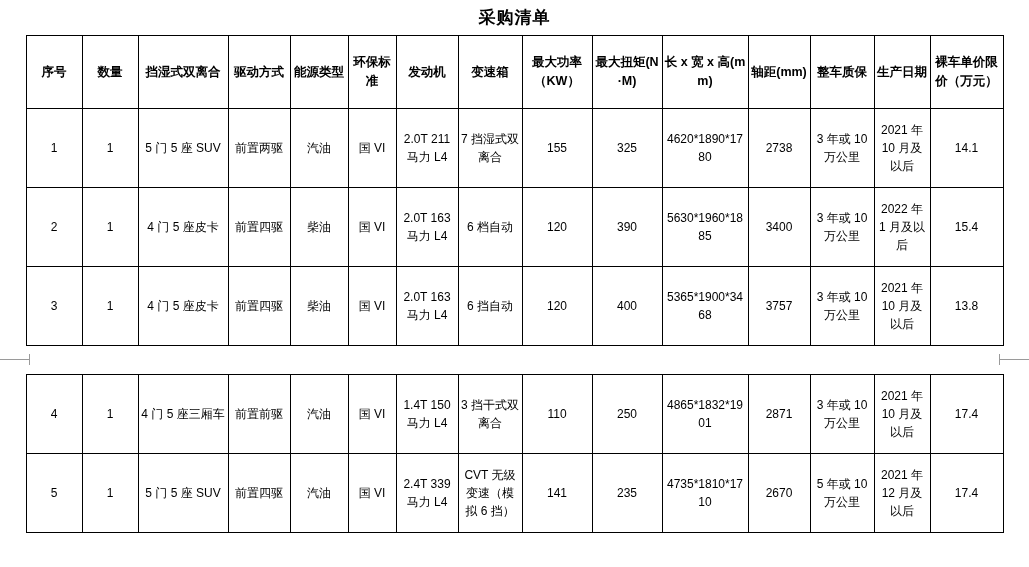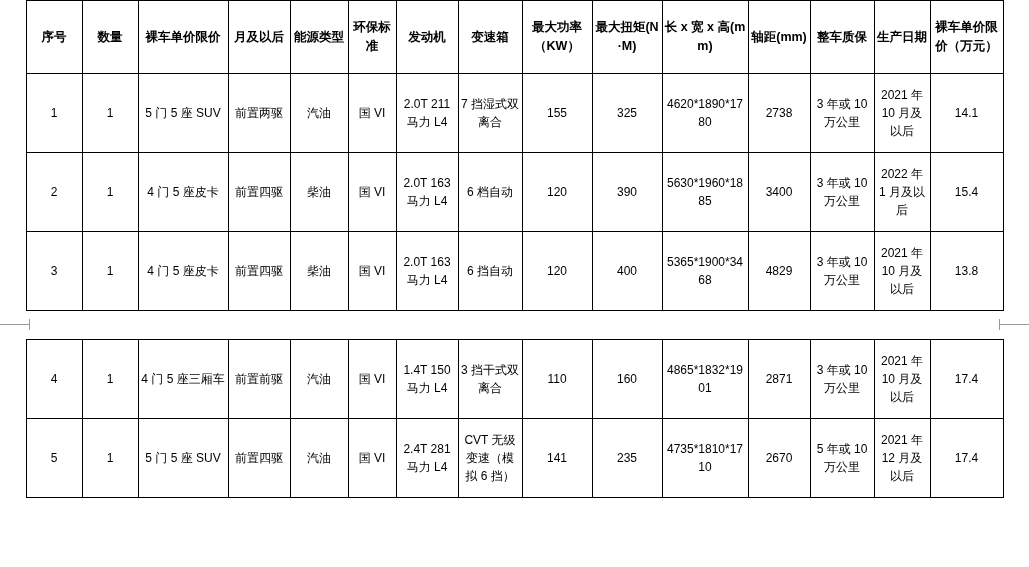--- a/index.html
+++ b/index.html
@@ -94,20 +94,21 @@
   }
   .pb-tick-l { left: 29px; }
   .pb-tick-r { right: 29px; }
   .second-table-wrap { margin-top: 0; }
 </style>
 </head>
 <body>
 
 <div class="page">
 
+  <div class="doc-title">采购清单</div>
 
   <table class="listing">
     <colgroup>
       <col class="c0">
         <col class="c1">
         <col class="c2">
         <col class="c3">
         <col class="c4">
       <col class="c5">
         <col class="c6">
@@ -117,22 +118,22 @@
       <col class="c10">
         <col class="c11">
         <col class="c12">
         <col class="c13">
         <col class="c14">
     </colgroup>
     <thead>
       <tr>
         <th>序号</th>
         <th>数量</th>
-        <th>裸车单价限价</th>
-        <th>月及以后</th>
+        <th>挡湿式双离合</th>
+        <th>驱动方式</th>
         <th>能源类型</th>
         <th>环保标准</th>
         <th>发动机</th>
         <th>变速箱</th>
         <th>最大功率（KW）</th>
         <th>最大扭矩(N·M)</th>
         <th>长 x 宽 x 高(mm)</th>
         <th>轴距(mm)</th>
         <th>整车质保</th>
         <th>生产日期</th>
@@ -179,21 +180,21 @@
         <td>1</td>
         <td>4 门 5 座皮卡</td>
         <td>前置四驱</td>
         <td>柴油</td>
         <td>国 VI</td>
         <td>2.0T 163 马力 L4</td>
         <td>6 挡自动</td>
         <td>120</td>
         <td>400</td>
         <td>5365*1900*3468</td>
-        <td>4829</td>
+        <td>3757</td>
         <td>3 年或 10 万公里</td>
         <td>2021 年 10 月及以后</td>
         <td>13.8</td>
       </tr>
     </tbody>
   </table>
 
   <div class="page-break">
     <div class="pb-line pb-left"></div>
     <div class="pb-tick pb-tick-l"></div>
@@ -224,35 +225,35 @@
         <tr>
           <td>4</td>
           <td>1</td>
           <td>4 门 5 座三厢车</td>
           <td>前置前驱</td>
           <td>汽油</td>
           <td>国 VI</td>
           <td>1.4T 150 马力 L4</td>
           <td>3 挡干式双离合</td>
           <td>110</td>
-          <td>160</td>
+          <td>250</td>
           <td>4865*1832*1901</td>
           <td>2871</td>
           <td>3 年或 10 万公里</td>
           <td>2021 年 10 月及以后</td>
           <td>17.4</td>
         </tr>
         <tr>
           <td>5</td>
           <td>1</td>
           <td>5 门 5 座 SUV</td>
           <td>前置四驱</td>
           <td>汽油</td>
           <td>国 VI</td>
-          <td>2.4T 281 马力 L4</td>
+          <td>2.4T 339 马力 L4</td>
           <td>CVT 无级变速（模拟 6 挡）</td>
           <td>141</td>
           <td>235</td>
           <td>4735*1810*1710</td>
           <td>2670</td>
           <td>5 年或 10 万公里</td>
           <td>2021 年 12 月及以后</td>
           <td>17.4</td>
         </tr>
       </tbody>

